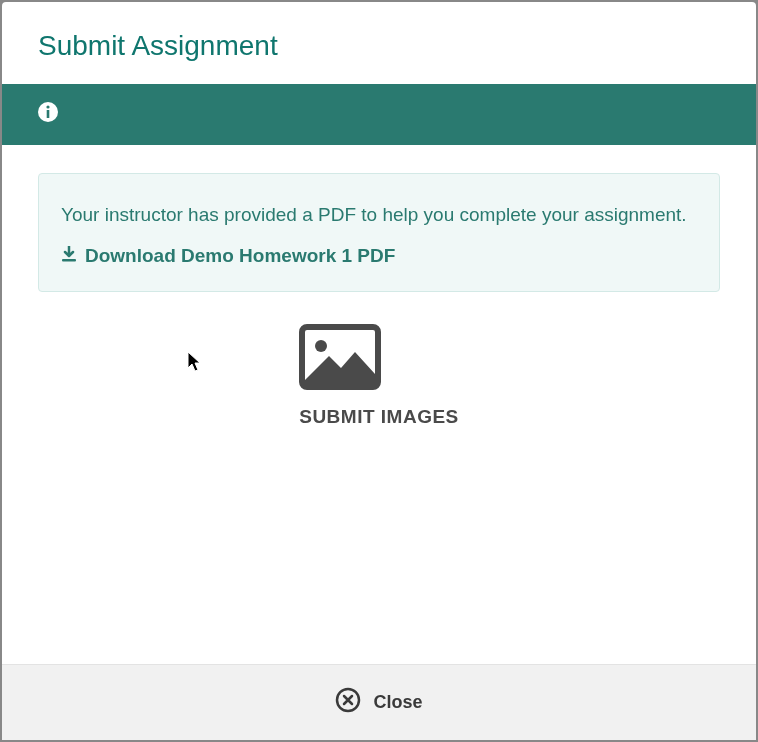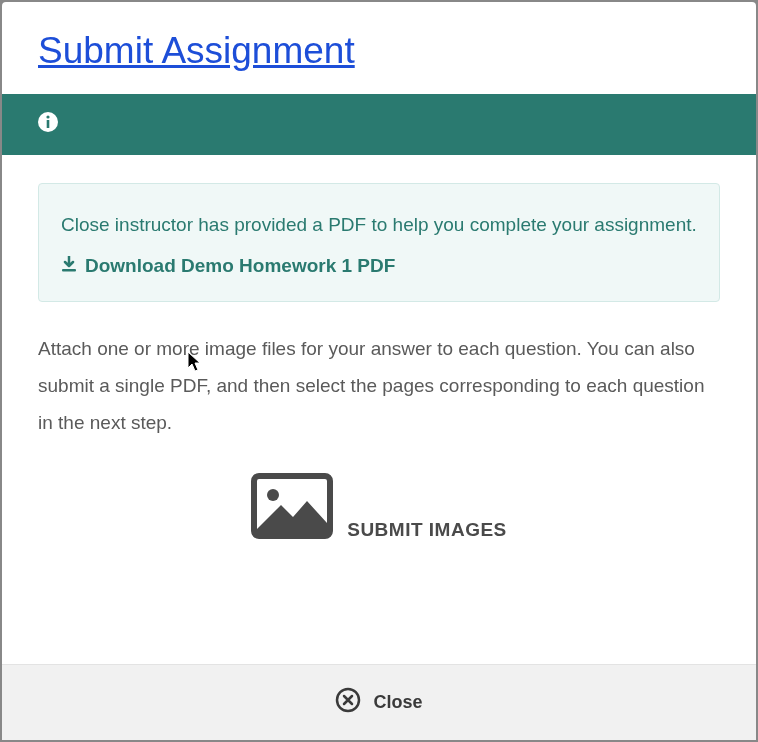--- a/index.html
+++ b/index.html
@@ -17,24 +17,23 @@
       border-radius: 4px;
       margin: 2px;
       display: flex;
       flex-direction: column;
       position: relative;
     }
     .header {
       padding: 28px 36px 22px 36px;
     }
     .title {
-      font-size: 37px;
+      font-size: 28px;
       font-weight: 400;
-      color: #1d4ed8;
-      text-decoration: underline;
+      color: #0f766e;
     }
     .info-banner {
       background: #2a7a70;
       color: #fff;
       padding: 18px 36px;
       display: flex;
       align-items: center;
       gap: 14px;
       font-size: 19px;
     }
@@ -71,22 +70,22 @@
       margin-top: 28px;
     }
     .options {
       display: flex;
       justify-content: space-around;
       margin-top: 30px;
       padding: 0 40px;
     }
     .option {
       display: flex;
-      flex-direction: row;
-      align-items: flex-end;
+      flex-direction: column;
+      align-items: flex-start;
       gap: 14px;
       cursor: pointer;
     }
     .option-icon {
       height: 70px;
       display: flex;
       align-items: center;
       justify-content: center;
     }
     .option-label {
@@ -133,33 +132,32 @@
         <circle cx="10" cy="10" r="10"></circle>
         <rect x="8.7" y="8" width="2.6" height="8" fill="#2a7a70"></rect>
         <circle cx="10" cy="5" r="1.6" fill="#2a7a70"></circle>
       </svg>
     </span>
   </div>
 
   <div class="body">
 
     <div class="help-box">
-      <div class="help-text">Close instructor has provided a PDF to help you complete your assignment.</div>
+      <div class="help-text">Your instructor has provided a PDF to help you complete your assignment.</div>
       <a class="download-link">
         <span>
           <svg width="16" height="16" viewBox="0 0 16 16" fill="#2a7a70">
             <path d="M8 0v9M4 6l4 4 4-4" stroke="#2a7a70" stroke-width="2.5" fill="none" stroke-linecap="round" stroke-linejoin="round"></path>
             <rect x="1" y="13" width="14" height="2.5" rx="1"></rect>
           </svg>
         </span>
         <span>Download Demo Homework 1 PDF</span>
       </a>
     </div>
 
-    <p class="instructions">Attach one or more image files for your answer to each question. You can also submit a single PDF, and then select the pages corresponding to each question in the next step.</p>
 
     <div class="options">
 
       <div class="option">
         <div class="option-icon">
           <svg width="82" height="66" viewBox="0 0 82 66">
             <rect x="3" y="3" width="76" height="60" rx="5" fill="none" stroke="#4a4a4a" stroke-width="6"></rect>
             <circle cx="22" cy="22" r="6" fill="#4a4a4a"></circle>
             <path d="M6 56 L30 32 L42 44 L56 28 L76 50 L76 60 L6 60 Z" fill="#4a4a4a"></path>
           </svg>

